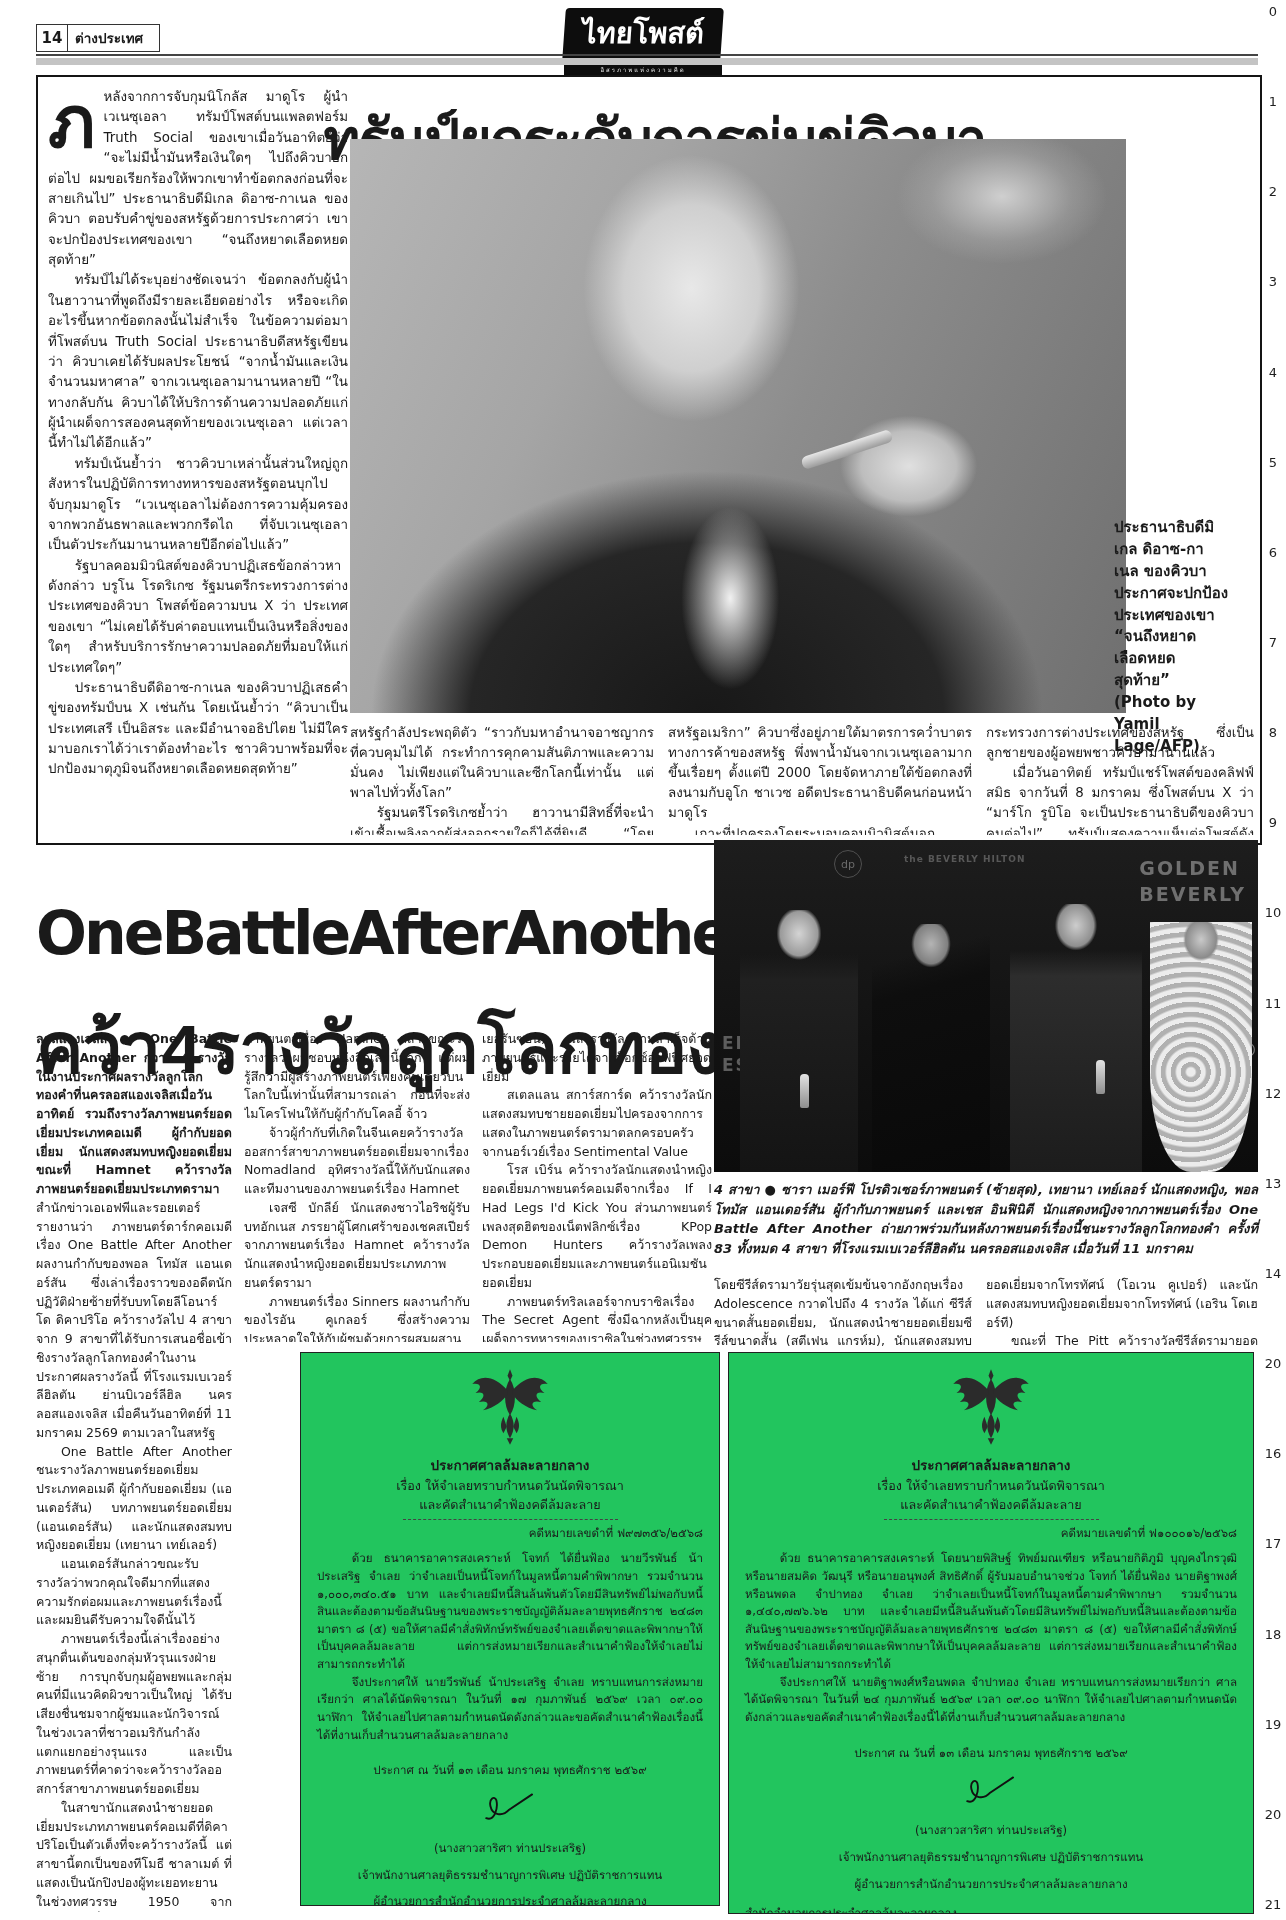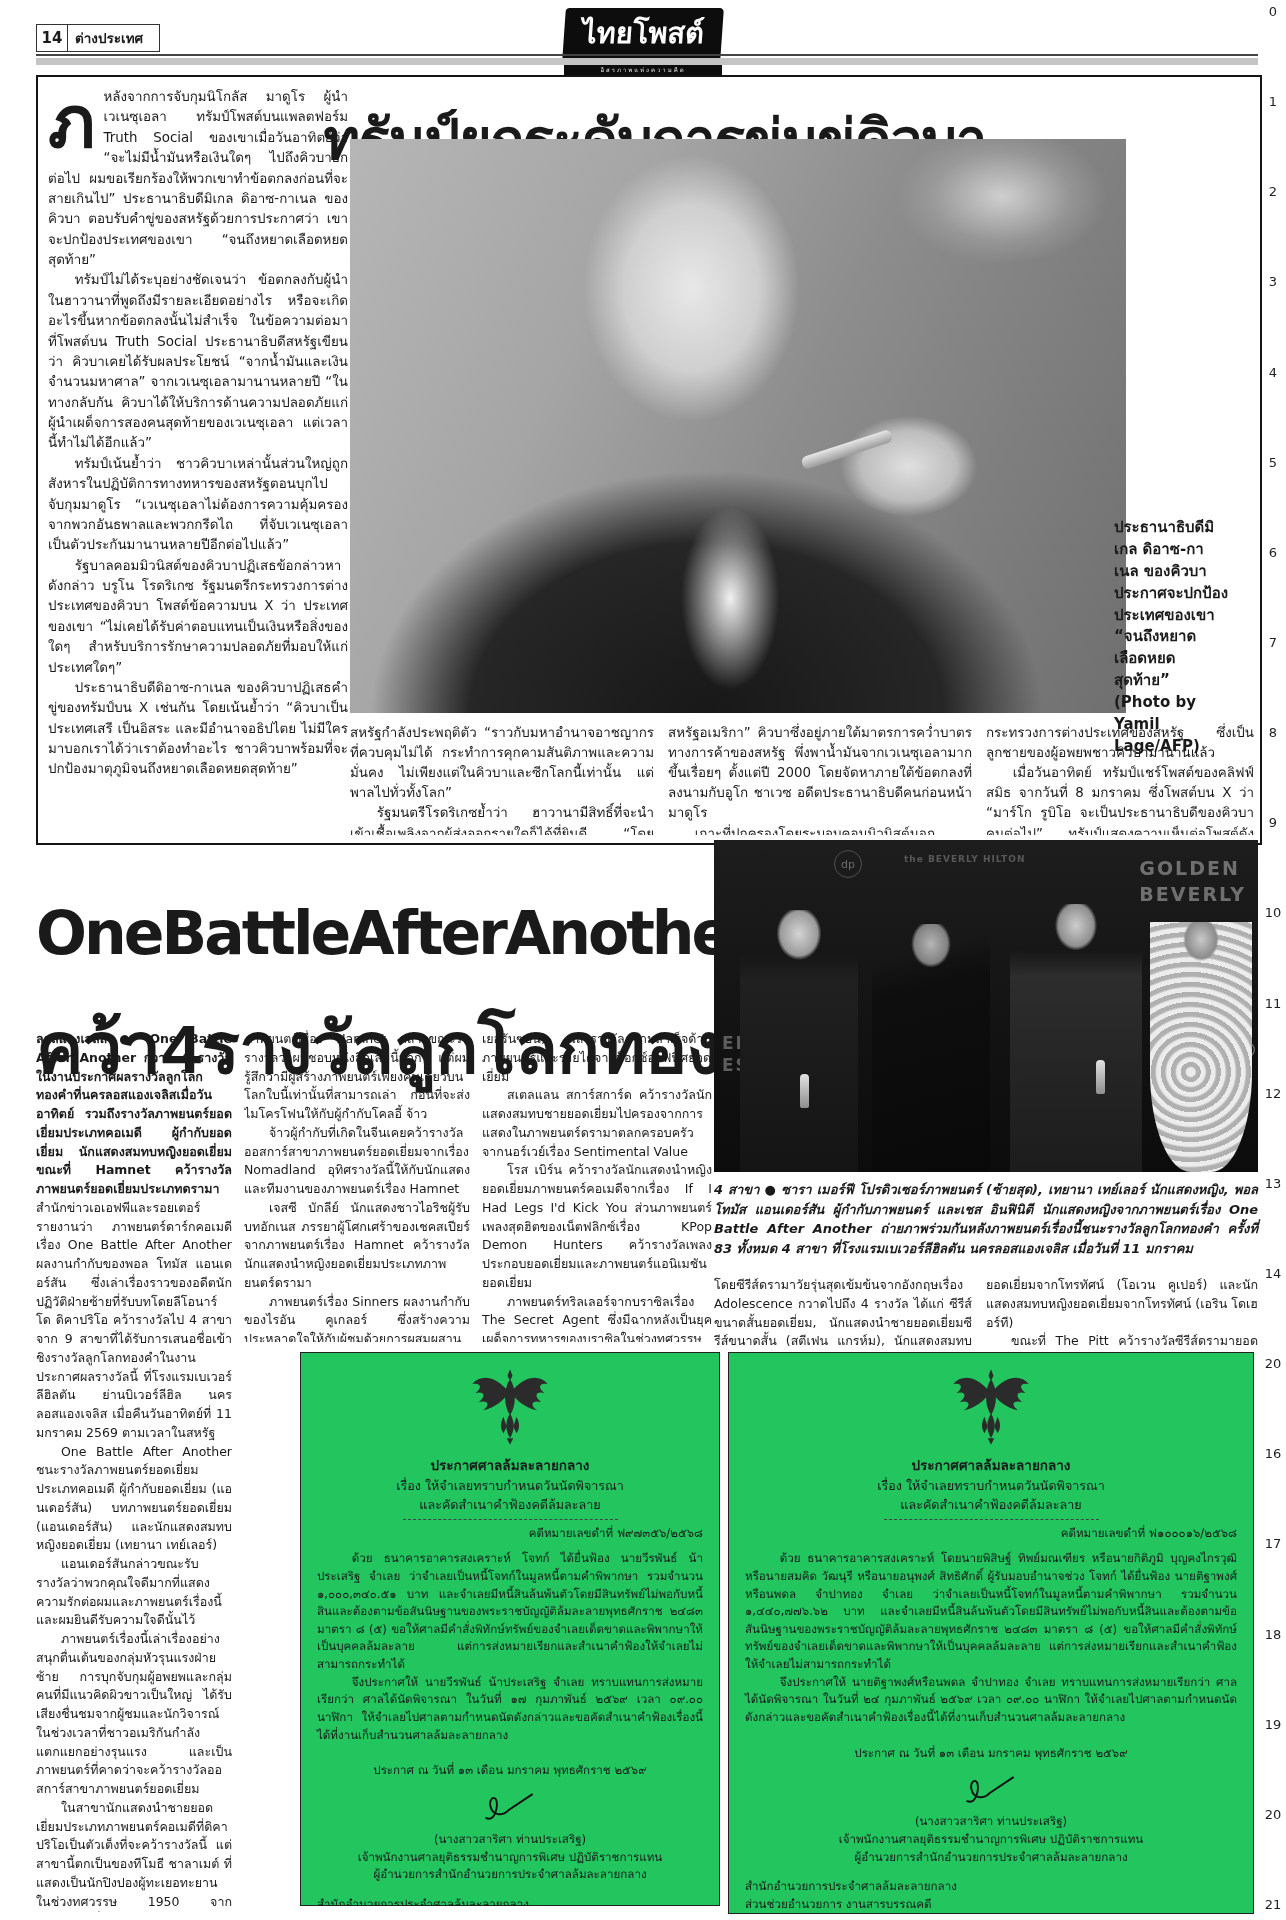--- a/index.html
+++ b/index.html
@@ -66,21 +66,21 @@
   .nR{left:728px;top:1352px;width:524px;height:560px;}
   .n-pad{padding:8px 16px;height:100%;box-sizing:border-box;overflow:hidden;}
   .crest{display:block;margin:2px auto 4px;}
   .n-title{text-align:center;font-weight:700;font-size:13.5px;margin:0;}
   .n-sub{text-align:center;font-size:12.6px;margin:0;}
   .n-div{width:215px;margin:5px auto;border-top:1.5px dashed #444;}
   .n-case{text-align:right;margin:2px 0 8px;}
   .n-body p{margin:0;text-indent:3em;text-align:justify;}
   .n-date{text-align:center;margin-top:18px;}
   .sigwrap{text-align:center;margin-top:2px;}
-  .n-signer,.n-t1,.n-t2{text-align:center;margin:0;}
+  .n-signer,.n-t1,.n-t2{text-align:center;margin:9px;}
   .n-footer{margin-top:12px;}
   .n-footer p{margin:0;}
   
   .ruler{position:absolute;right:1px;top:4px;height:1908px;width:24px;display:flex;flex-direction:column;justify-content:space-between;align-items:center;font-size:13px;color:#1f1f1f;}
 </style>
 </head>
 <body>
 
 <div id="page">
 

